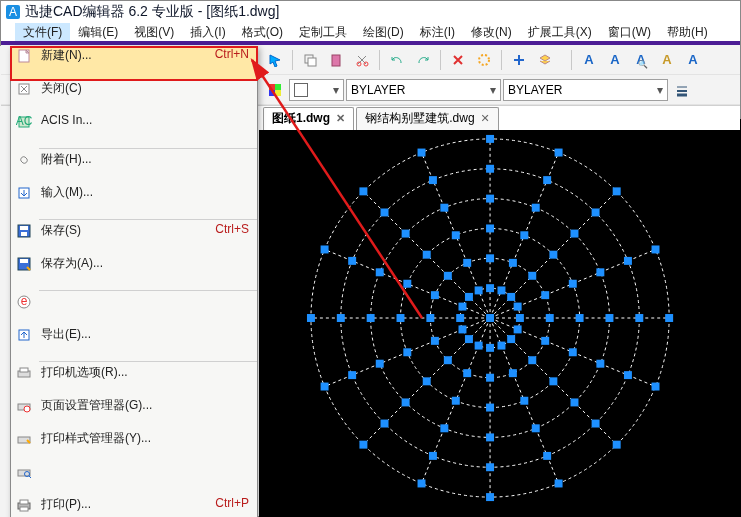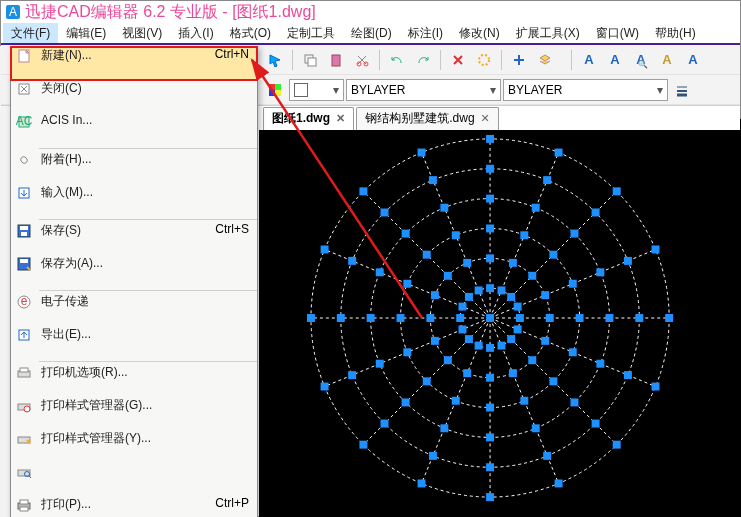--- a/index.html
+++ b/index.html
@@ -1,20 +1,20 @@
 <!DOCTYPE html>
 <html><head>
 <meta charset="utf-8">
 <style>
 *{box-sizing:border-box;margin:0;padding:0;font-family:"Microsoft YaHei","SimSun",sans-serif;font-size:12px;-webkit-user-select:none;user-select:none}
 body{width:741px;height:517px;background:#fff;overflow:hidden;border:1px solid #888}
 .titlebar{height:22px;background:#fff;display:flex;align-items:center;padding:0 4px;gap:4px}
 .tb-icon{width:16px;height:16px;display:inline-flex;align-items:center;justify-content:center}
-.title-text{color:#ec4899;font-size:16px}
-.menubar{height:22px;background:#fff;display:flex;align-items:stretch;padding:0 2px;border-bottom:2px solid #4c1d95}
+.title-text{color:#0f172a;font-size:14px}
+.menubar{height:22px;background:#fff;display:flex;align-items:stretch;padding:0 14px;border-bottom:4px solid #4c1d95}
 .menu-item{padding:0 8px;display:flex;align-items:center;color:#222;cursor:default}
 .menu-item.open{background:#cce8ff}
 .toolbars{background:#f3f3f3;border-bottom:1px solid #d0d0d0}
 .tb-row{height:30px;display:flex;align-items:center;gap:2px;padding:2px 4px;border-bottom:1px solid #e3e3e3}
 .tb-btn{width:24px;height:24px;display:inline-flex;align-items:center;justify-content:center;border:1px solid transparent;border-radius:2px}
 .tb-sep{width:1px;height:20px;background:#c8c8c8;margin:0 3px}
 .combo{height:22px;border:1px solid #a0a0a0;background:#fff;display:flex;align-items:center;padding:0 4px;min-width:120px;position:relative}
 .combo .cd{margin-left:auto;color:#555}
 .swatch{width:14px;height:14px;border:1px solid #666;background:#fff;margin-right:4px}
 .tabstrip{height:24px;display:flex;align-items:flex-end;background:#fff;padding:0 4px;position:relative;left:258px}
@@ -23,21 +23,21 @@
 .tab .x{color:#666;font-size:11px}
 .canvas-wrap{position:absolute;left:259px;top:119px;right:0;bottom:0;background:#000}
 svg.canvas{width:100%;height:100%;display:block}
 .left-icons{position:absolute;left:0;top:46px;width:25px;bottom:0;background:#f3f3f3;border-right:1px solid #d0d0d0;display:flex;flex-direction:column;align-items:center;padding-top:2px;gap:4px}
 .left-icons .li{width:20px;height:20px;display:flex;align-items:center;justify-content:center}
 .dropdown{position:absolute;left:10px;top:46px;width:248px;background:#f7f7f5;border:1px solid #8a8a8a;box-shadow:2px 2px 6px rgba(0,0,0,.3);z-index:20}
 .dd-item{height:33px;display:flex;align-items:flex-start;padding:0 8px 0 4px;gap:8px}
 .dd-item.hi{background:#ffe8a6;outline:2px solid #e01b1b;outline-offset:-1px}
 .dd-ico{width:18px;height:18px;display:flex;align-items:center;justify-content:center;flex:0 0 18px}
 .dd-label{flex:1;color:#222}
-.dd-short{color:#000000}
+.dd-short{color:#b91c1c}
 .dd-sep{height:1px;background:#d0d0d0;margin:2px 0 2px 28px}
 .arrow-line{position:absolute;z-index:30;pointer-events:none}
 .toolbars,.tabstrip{position:relative;z-index:5}
 .AA{color:#1a66c7;font-weight:bold;font-size:13px}
 </style>
 </head>
 <body>
 
 <div class="titlebar">
   <span class="tb-icon">
@@ -384,21 +384,20 @@
       <span class="dd-label">保存为(A)...</span>
     </div>
     <div class="dd-sep"></div>
     <div class="dd-item">
       <span class="dd-ico">
         <svg width="16" height="16">
           <circle cx="8" cy="8" r="6" fill="#fff" stroke="#888"></circle>
           <text x="8" y="11" text-anchor="middle" font-size="8" fill="#e33">e</text>
         </svg>
       </span>
-      <span class="dd-label">电子传递</span>
     </div>
     <div class="dd-item">
       <span class="dd-ico">
         <svg width="16" height="16">
           <rect x="3" y="3" width="10" height="10" fill="#fff" stroke="#26c"></rect>
           <path d="M8 11 L8 5 M5 8 L8 5 L11 8" stroke="#26c" fill="none"></path>
         </svg>
       </span>
       <span class="dd-label">导出(E)...</span>
     </div>
@@ -412,21 +411,21 @@
       </span>
       <span class="dd-label">打印机选项(R)...</span>
     </div>
     <div class="dd-item">
       <span class="dd-ico">
         <svg width="16" height="16">
           <rect x="2" y="6" width="12" height="6" fill="#ddd" stroke="#888"></rect>
           <circle cx="11" cy="11" r="3" fill="#fff" stroke="#e33"></circle>
         </svg>
       </span>
-      <span class="dd-label">打印样式管理器(G)...</span>
+      <span class="dd-label">页面设置管理器(G)...</span>
     </div>
     <div class="dd-item">
       <span class="dd-ico">
         <svg width="16" height="16">
           <rect x="2" y="6" width="12" height="6" fill="#ddd" stroke="#888"></rect>
           <path d="M11 9 L14 12" stroke="#fa0" stroke-width="2"></path>
         </svg>
       </span>
       <span class="dd-label">打印样式管理器(Y)...</span>
     </div>

